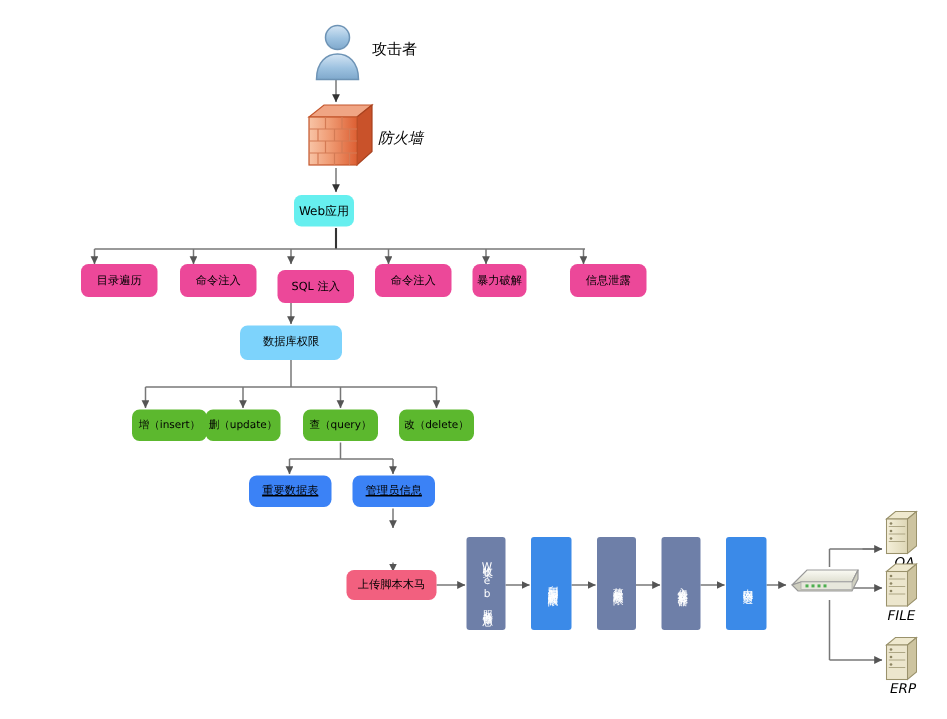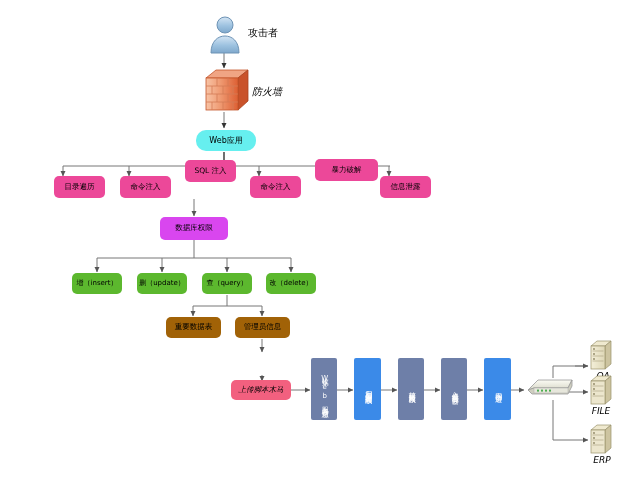--- a/index.html
+++ b/index.html
@@ -21,23 +21,23 @@
     color:#000;
     line-height:1.15;
   }
 
   
   .rnd{border-radius:5px;}
   .sq{border-radius:2px;}
 
   .teal    {background:#ec4899;color:#000;margin-left:16px;}
   .cyan    {background:#66efef;color:#000;}
-  .gray    {background:#d946ef;color:#000;}
+  .gray    {background:#7dd3fc;color:#000;}
   .green   {background:#5cb82e;color:#000;}
-  .orange  {background:#a16207;color:#000;}
+  .orange  {background:#3b82f6;color:#000;text-decoration:underline;}
   .pink    {background:#f2607f;color:#000;}
   .slate   {background:#6e7fa8;color:#ffffff;}
   .blue    {background:#3b8ae8;color:#ffffff;}
 
   .vtext{
     writing-mode:vertical-rl;
     text-orientation:upright;
     letter-spacing:1px;
     line-height:1.05;
   }
@@ -178,41 +178,41 @@
         <line x1="19" y1="26" x2="19" y2="34"></line>
         <line x1="30" y1="26" x2="30" y2="34"></line>
         <line x1="14" y1="34" x2="14" y2="42"></line>
         <line x1="25" y1="34" x2="25" y2="42"></line>
         <line x1="35" y1="34" x2="35" y2="42"></line>
       </g>
     </svg>
   </div>
   <div class="lbl" style="left:252px;top:85px;font-size:10px;font-style:italic;">防火墙</div>
 
-  <div class="node rnd cyan" style="left:196px;top:130px;width:60px;height:21px;font-size:8px;border-radius:10px;">Web应用</div>
+  <div class="node rnd cyan" style="left:196px;top:130px;width:40px;height:21px;font-size:8px;">Web应用</div>
 
   <div class="node rnd teal" style="left:38px;top:176px;width:51px;height:22px;font-size:7.5px;">目录遍历</div>
   <div class="node rnd teal" style="left:104px;top:176px;width:51px;height:22px;font-size:7.5px;">命令注入</div>
-  <div class="node rnd teal" style="left:169px;top:160px;width:51px;height:22px;font-size:7.5px;">SQL 注入</div>
+  <div class="node rnd teal" style="left:169px;top:180px;width:51px;height:22px;font-size:7.5px;">SQL 注入</div>
   <div class="node rnd teal" style="left:234px;top:176px;width:51px;height:22px;font-size:7.5px;text-align:center;">命令注入</div>
-  <div class="node rnd teal" style="left:299px;top:159px;width:63px;height:22px;font-size:7.5px;">暴力破解</div>
+  <div class="node rnd teal" style="left:299px;top:176px;width:36px;height:22px;font-size:7.5px;">暴力破解</div>
   <div class="node rnd teal" style="left:364px;top:176px;width:51px;height:22px;font-size:7.5px;">信息泄露</div>
 
   <div class="node rnd gray" style="left:160px;top:217px;width:68px;height:23px;font-size:7.5px;">数据库权限</div>
 
-  <div class="node rnd green" style="left:72px;top:273px;width:50px;height:21px;font-size:7px;">增（insert）</div>
+  <div class="node rnd green" style="left:88px;top:273px;width:50px;height:21px;font-size:7px;">增（insert）</div>
   <div class="node rnd green" style="left:137px;top:273px;width:50px;height:21px;font-size:7px;">删（update）</div>
   <div class="node rnd green" style="left:202px;top:273px;width:50px;height:21px;font-size:7px;">查（query）</div>
   <div class="node rnd green" style="left:266px;top:273px;width:50px;height:21px;font-size:7px;">改（delete）</div>
 
   <div class="node rnd orange" style="left:166px;top:317px;width:55px;height:21px;font-size:7.5px;">重要数据表</div>
   <div class="node rnd orange" style="left:235px;top:317px;width:55px;height:21px;font-size:7.5px;">管理员信息</div>
 
 
-  <div class="node rnd pink" style="left:231px;top:380px;width:60px;height:20px;font-size:7.5px;font-style:italic;">上传脚本木马</div>
+  <div class="node rnd pink" style="left:231px;top:380px;width:60px;height:20px;font-size:7.5px;">上传脚本木马</div>
 
   <div class="node sq slate vtext" style="left:311px;top:358px;width:26px;height:62px;font-size:7px;">收集Web服务器信息</div>
   <div class="node sq blue vtext" style="left:354px;top:358px;width:27px;height:62px;font-size:7px;">利用漏洞提高权限</div>
   <div class="node sq slate vtext" style="left:398px;top:358px;width:26px;height:62px;font-size:7px;">获得最高权限</div>
   <div class="node sq slate vtext" style="left:441px;top:358px;width:26px;height:62px;font-size:7px;">入侵其它服务器</div>
   <div class="node sq blue vtext" style="left:484px;top:358px;width:27px;height:62px;font-size:7px;">内网渗透</div>
 
   <div class="srv" style="left:524px;top:374px;width:52px;height:28px;">
     <svg width="52" height="28" viewBox="0 0 52 28">
       <defs>

